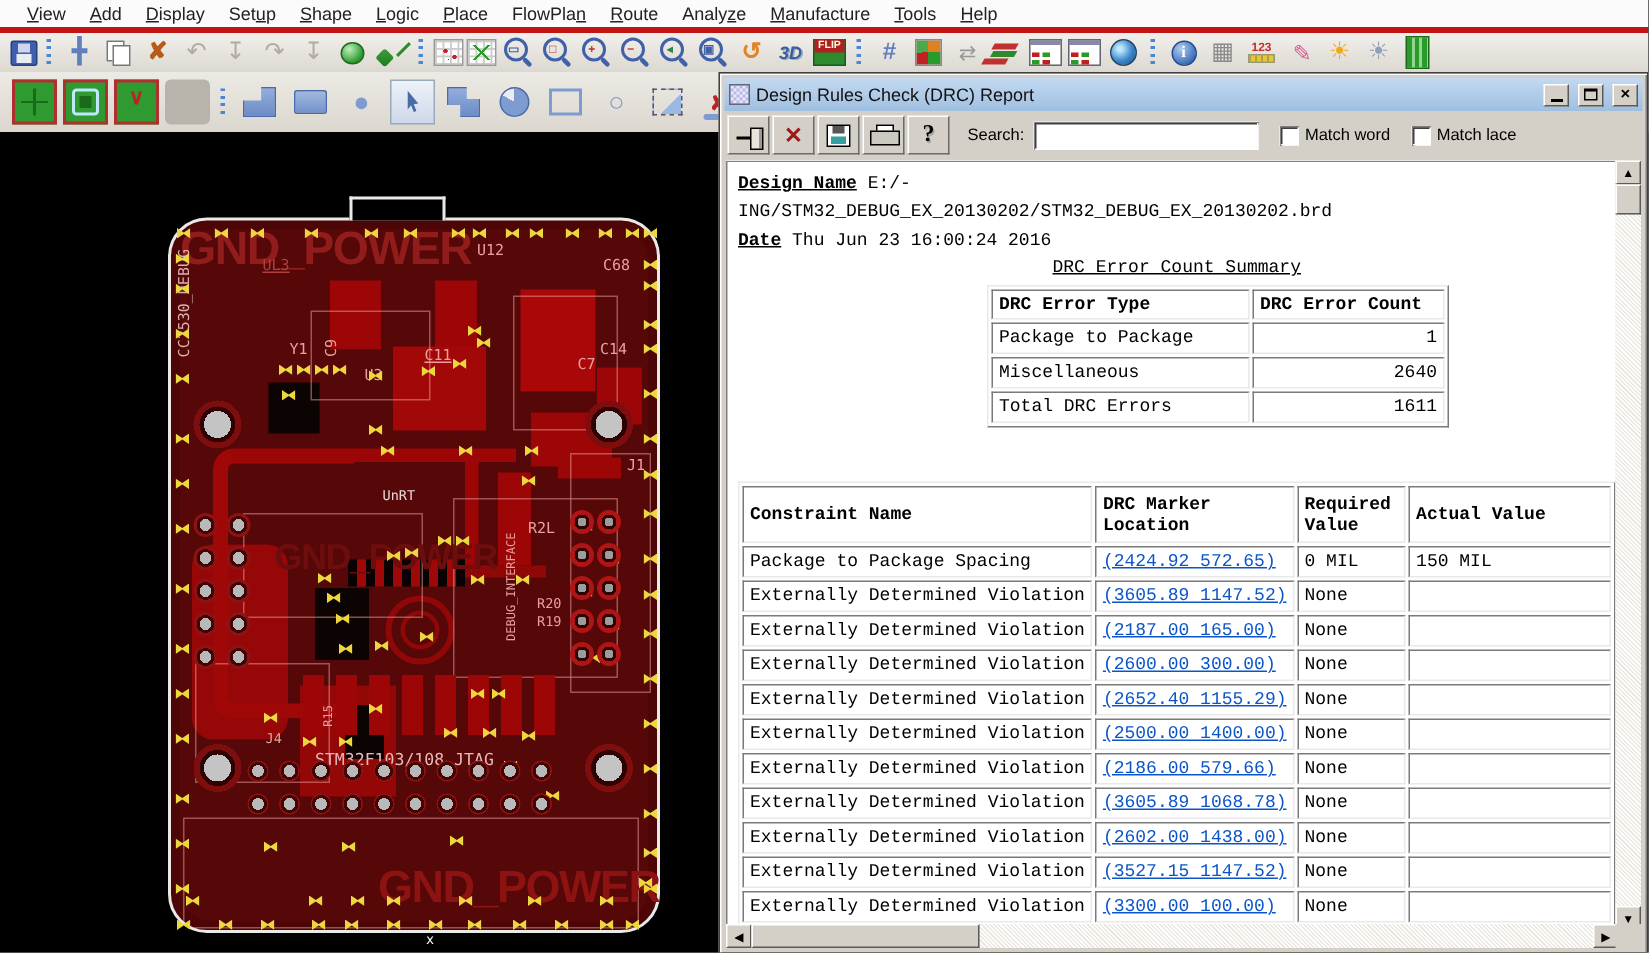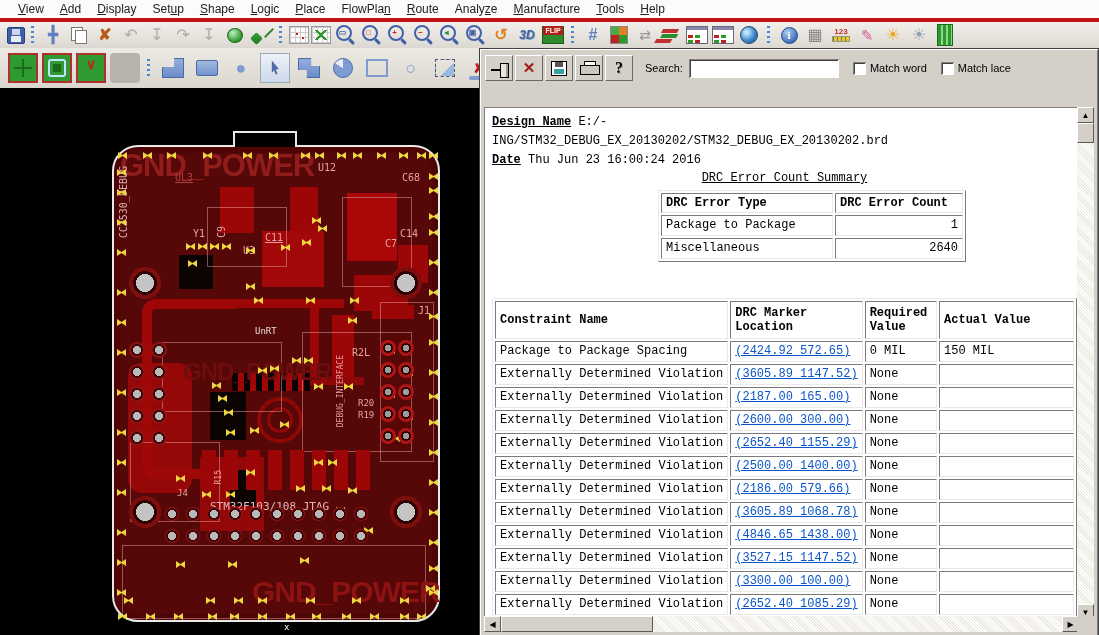--- a/index.html
+++ b/index.html
@@ -324,21 +324,21 @@
 
     <span class="plabel pvert" style="left:118px;top:78px;color:#d8b0b0;">CC2530_DEBUG</span>
     <span class="plabel" style="left:175px;top:84px;color:#b04040;text-decoration:underline;">UL3</span>
     <span class="plabel" style="left:318px;top:74px;">U12</span>
     <span class="plabel" style="left:402px;top:84px;">C68</span>
     <span class="plabel" style="left:400px;top:140px;">C14</span>
     <span class="plabel" style="left:385px;top:150px;">C7</span>
     <span class="plabel" style="left:193px;top:140px;">Y1</span>
     <span class="plabel pvert" style="left:216px;top:138px;">C9</span>
     <span class="plabel" style="left:243px;top:157px;">U3</span>
-    <span class="plabel" style="left:265px;top:144px;text-decoration:underline;">C11</span>
+    <span class="plabel" style="left:283px;top:144px;text-decoration:underline;">C11</span>
     <span class="plabel" style="left:255px;top:238px;color:#e8dada;font-size:9px;">UnRT</span>
     <span class="plabel" style="left:418px;top:217px;">J1</span>
     <span class="plabel" style="left:352px;top:259px;">R2L</span>
     <span class="plabel" style="left:358px;top:310px;font-size:9px;">R20</span>
     <span class="plabel" style="left:358px;top:322px;font-size:9px;">R19</span>
     <span class="plabel pvert" style="left:336px;top:267px;font-size:8px;">DEBUG_INTERFACE</span>
     <span class="plabel pvert" style="left:214px;top:382px;font-size:8px;">R15</span>
     <span class="plabel" style="left:177px;top:400px;font-size:9px;">J4</span>
     <span class="plabel" style="left:210px;top:412px;font-size:11px;color:#e8b8b8;">STM32F103/108 JTAG</span>
     <span class="plabel" style="left:284px;top:534px;color:#fff;font-size:9px;">x</span>
@@ -497,20 +497,31 @@
       <span class="pad-g" style="left: 291px; top: 441px; width: 14px; height: 14px;"></span>
       <span class="pad-g" style="left: 312px; top: 419px; width: 14px; height: 14px;"></span>
       <span class="pad-g" style="left: 312px; top: 441px; width: 14px; height: 14px;"></span>
       <span class="pad-g" style="left: 333px; top: 419px; width: 14px; height: 14px;"></span>
       <span class="pad-g" style="left: 333px; top: 441px; width: 14px; height: 14px;"></span>
       <span class="pad-g" style="left: 354px; top: 419px; width: 14px; height: 14px;"></span>
       <span class="pad-g" style="left: 354px; top: 441px; width: 14px; height: 14px;"></span>
     </div>
 
   <div class="drcwin">
+    <div class="wtitle">
+      <span class="wicon"></span>
+      <span class="wtitle-text">Design Rules Check (DRC) Report</span>
+      <span class="wbtn">
+          <span class="minbar"></span>
+        </span>
+      <span class="wbtn">
+          <span class="maxbox"></span>
+        </span>
+      <span class="wbtn">×</span>
+    </div>
     <div class="wtoolbar">
       <span class="wtb">
           <span class="i-pin2" style="width:20px;height:22px;position:relative;display:inline-block;"></span>
         </span>
       <span class="wtb">
           <span class="i-x">✕</span>
         </span>
       <span class="wtb">
           <span class="i-floppy2"></span>
         </span>
@@ -552,20 +563,24 @@
             </thead>
           <tbody>
               <tr>
                 <td>Package to Package</td>
                 <td class="num">1</td>
               </tr>
               <tr>
                 <td>Miscellaneous</td>
                 <td class="num">2640</td>
               </tr>
+              <tr>
+                <td>Total DRC Errors</td>
+                <td class="num">1611</td>
+              </tr>
             </tbody>
         </table>
 
         <table class="rpt-tbl vio-tbl">
           <colgroup>
               <col style="width:228px">
               <col style="width:126px">
               <col style="width:74px">
               <col style="width:160px">
             </colgroup>
@@ -621,21 +636,21 @@
                 <td></td>
               </tr>
               <tr>
                 <td>Externally Determined Violation</td>
                 <td><a class="loc" href="#">(3605.89 1068.78)</a></td>
                 <td>None</td>
                 <td></td>
               </tr>
               <tr>
                 <td>Externally Determined Violation</td>
-                <td><a class="loc" href="#">(4846.65 1438.00)</a></td>
+                <td><a class="loc" href="#">(2602.00 1438.00)</a></td>
                 <td>None</td>
                 <td></td>
               </tr>
               <tr>
                 <td>Externally Determined Violation</td>
                 <td><a class="loc" href="#">(3527.15 1147.52)</a></td>
                 <td>None</td>
                 <td></td>
               </tr>
               <tr>

